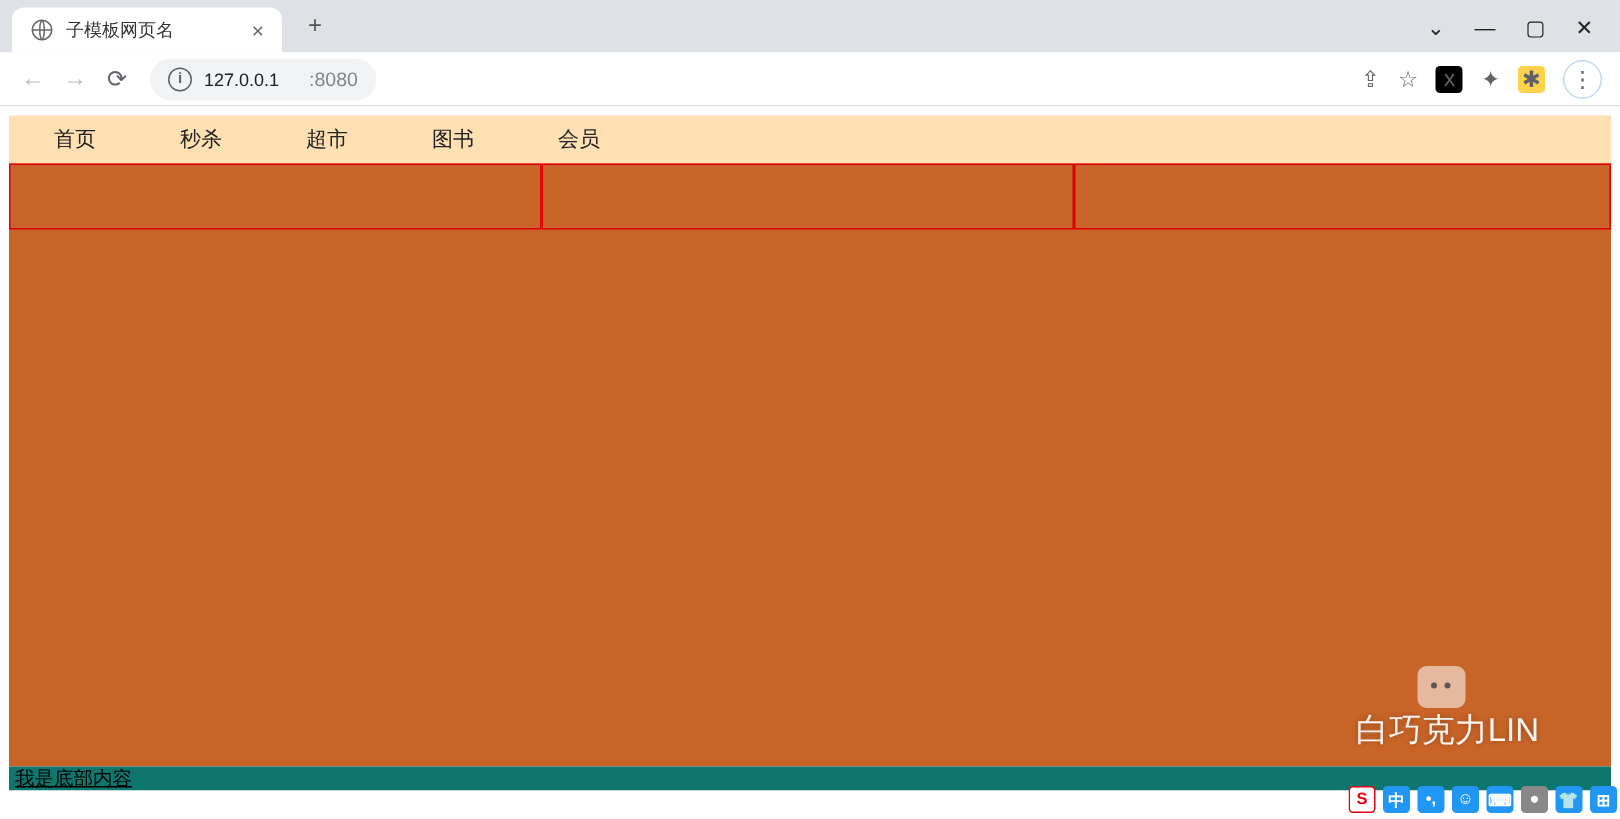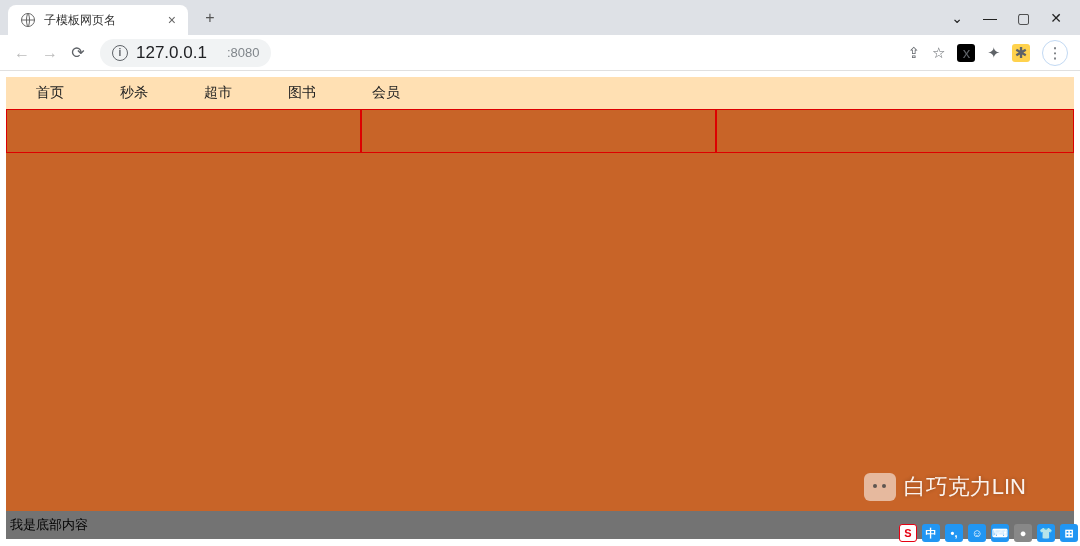--- a/index.html
+++ b/index.html
@@ -14,21 +14,21 @@
     .new-tab { margin-left: 12px; font-size: 16px; color: #555; cursor: pointer; width: 20px; text-align: center; }
     .browser-spacer { flex: 1; }
     .window-controls { display: flex; gap: 20px; padding-right: 10px; }
     .window-controls span { font-size: 14px; color: #222; cursor: pointer; }
     
     .toolbar { background: #fff; height: 36px; display: flex; align-items: center; padding: 0 8px; border-bottom: 1px solid #e0e0e0; }
     .nav-btn { width: 28px; height: 28px; display: flex; align-items: center; justify-content: center; cursor: pointer; color: #5f6368; font-size: 16px; border-radius: 50%; }
     .nav-btn.disabled { color: #bbb; cursor: default; }
     .address-bar { flex: 0 0 auto; margin-left: 8px; display: flex; align-items: center; height: 28px; background: #f1f3f4; border-radius: 14px; padding: 0 12px; min-width: 140px; }
     .info-icon { width: 16px; height: 16px; border: 1px solid #5f6368; border-radius: 50%; display: flex; align-items: center; justify-content: center; font-size: 10px; color: #5f6368; margin-right: 8px; font-style: normal; font-weight: bold; }
-    .url-host { font-size: 17px; color: #202124; }
+    .url-host { font-size: 12px; color: #202124; }
     .url-port { font-size: 13px; color: #80868b; margin-left: 20px; }
     .toolbar-spacer { flex: 1; }
     .toolbar-icons { display: flex; gap: 12px; align-items: center; padding-right: 4px; }
     .toolbar-icons span { font-size: 15px; color: #5f6368; cursor: pointer; }
     .ext-icon { width: 18px; height: 18px; display: flex; align-items: center; justify-content: center; border-radius: 3px; font-size: 11px; }
     .ext-black { background: #000; color: #fff; }
     .ext-yellow { background: #ffd24d; }
     .chrome-menu { width: 26px; height: 26px; border: 1px solid #c2d9f3; border-radius: 50%; display: flex; align-items: center; justify-content: center; color: #5f6368; }
     
     
@@ -37,24 +37,24 @@
     .nav-menu a { font-size: 14px; color: #222; text-decoration: none; margin-right: 56px; }
     
     .orange-section { background: #c86428; margin: 0 6px; }
     .table-row { display: flex; height: 44px; }
     .table-cell { border: 1px solid #d00; }
     .cell-1 { flex: 0 0 355px; }
     .cell-2 { flex: 0 0 355px; }
     .cell-3 { flex: 1; }
     .orange-body { height: 358px; }
     
-    .footer { background: #737373; height: 28px; display: flex; align-items: center; padding: 0 4px; margin: 0 6px; font-size: 13px; color: #000; }
+    .footer { background: #0f766e; height: 16px; display: flex; align-items: center; padding: 0 4px; margin: 0 6px; font-size: 13px; color: #000; text-decoration: underline; }
     
     
-    .watermark { position: fixed; right: 54px; bottom: 44px; display: flex; align-items: center; color: #fff; font-size: 22px; opacity: 0.92; pointer-events: none; text-shadow: 0 0 4px rgba(0,0,0,0.3); }
+    .watermark { position: fixed; right: 54px; bottom: 44px; display: flex; align-items: center; color: #fff; font-size: 22px; opacity: 0.92; pointer-events: none; text-shadow: 0 0 4px rgba(0,0,0,0.3); flex-direction: column; }
     .watermark-bubble { width: 32px; height: 28px; background: rgba(255,255,255,0.6); border-radius: 6px; margin-right: 8px; position: relative; }
     .watermark-bubble::before, .watermark-bubble::after { content: ''; position: absolute; width: 4px; height: 4px; background: #555; border-radius: 50%; top: 11px; }
     .watermark-bubble::before { left: 9px; }
     .watermark-bubble::after { left: 18px; }
     
     
     .taskbar-icons { position: fixed; right: 2px; bottom: 4px; display: flex; gap: 5px; align-items: center; }
     .taskbar-icons .ti { width: 18px; height: 18px; border-radius: 3px; display: flex; align-items: center; justify-content: center; font-size: 11px; font-weight: bold; }
     .ti-sogou { background: #fff; color: #e60012; border: 1px solid #e60012; }
     .ti-zhong { background: #2196f3; color: #fff; }

